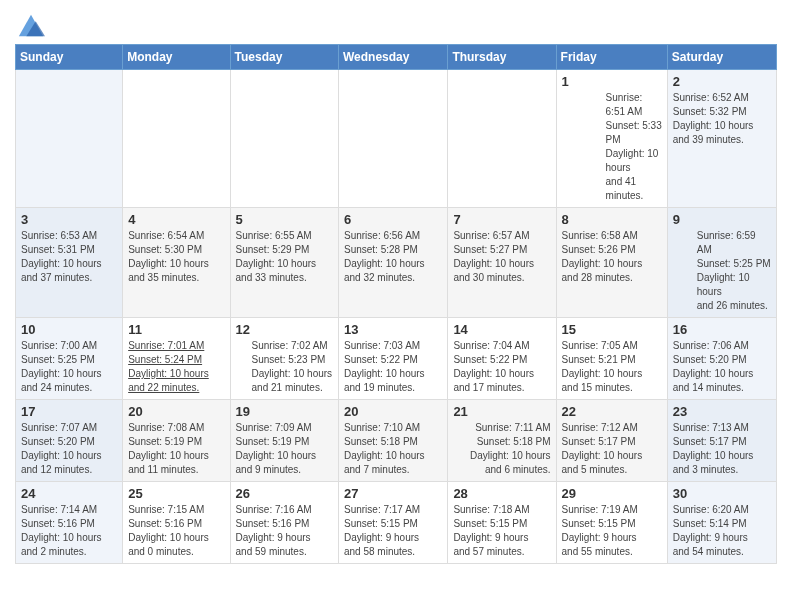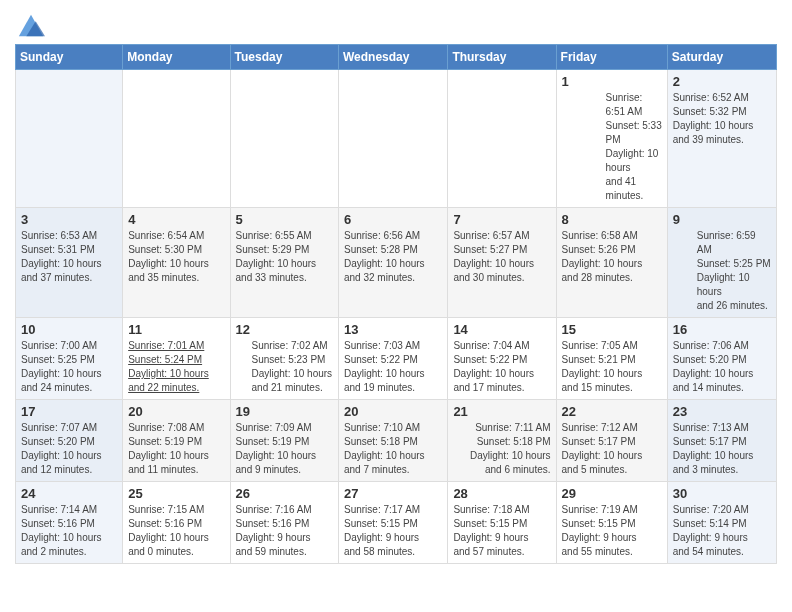--- a/index.html
+++ b/index.html
@@ -303,21 +303,21 @@
           </td>
           <td>
             <span class="day-num">29</span>
             <div class="day-info" style="white-space: pre-line;">Sunrise: 7:19 AM
 Sunset: 5:15 PM
 Daylight: 9 hours
 and 55 minutes.</div>
           </td>
           <td class="weekend-sat">
             <span class="day-num">30</span>
-            <div class="day-info" style="white-space: pre-line;">Sunrise: 7:20 AM
+            <div class="day-info" style="white-space: pre-line;">Sunrise: 6:20 AM
 Sunset: 5:14 PM
 Daylight: 9 hours
 and 54 minutes.</div>
           </td>
         </tr>
       </tbody>
   </table>
 </div>
 
 </body></html>

